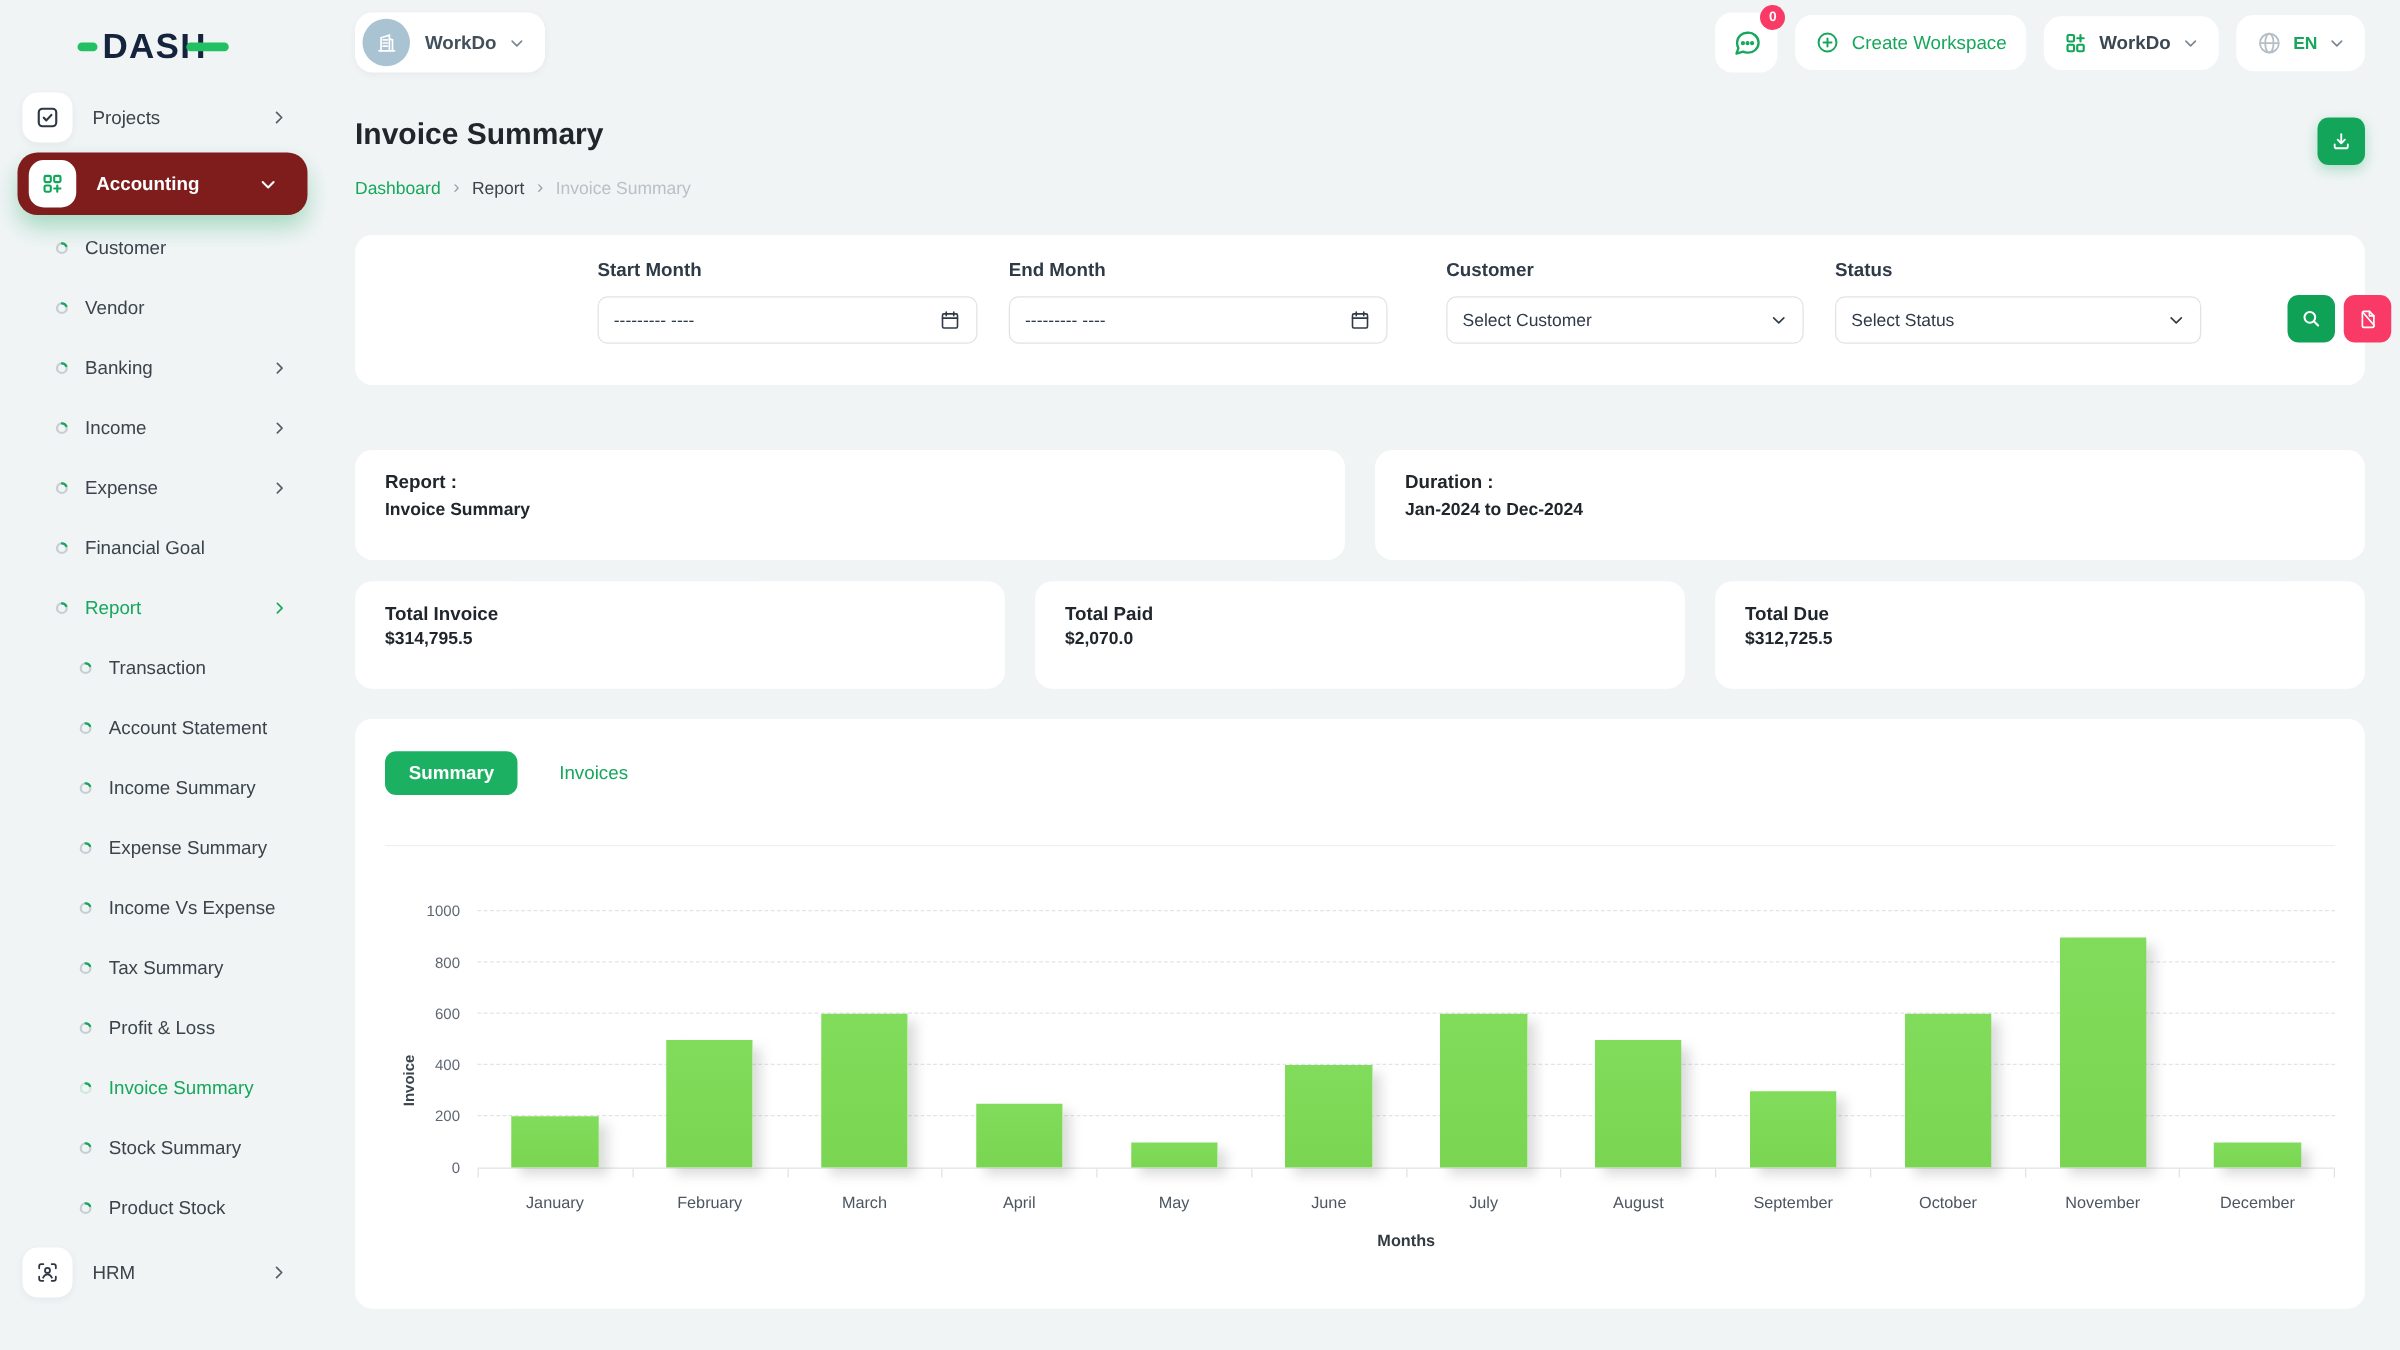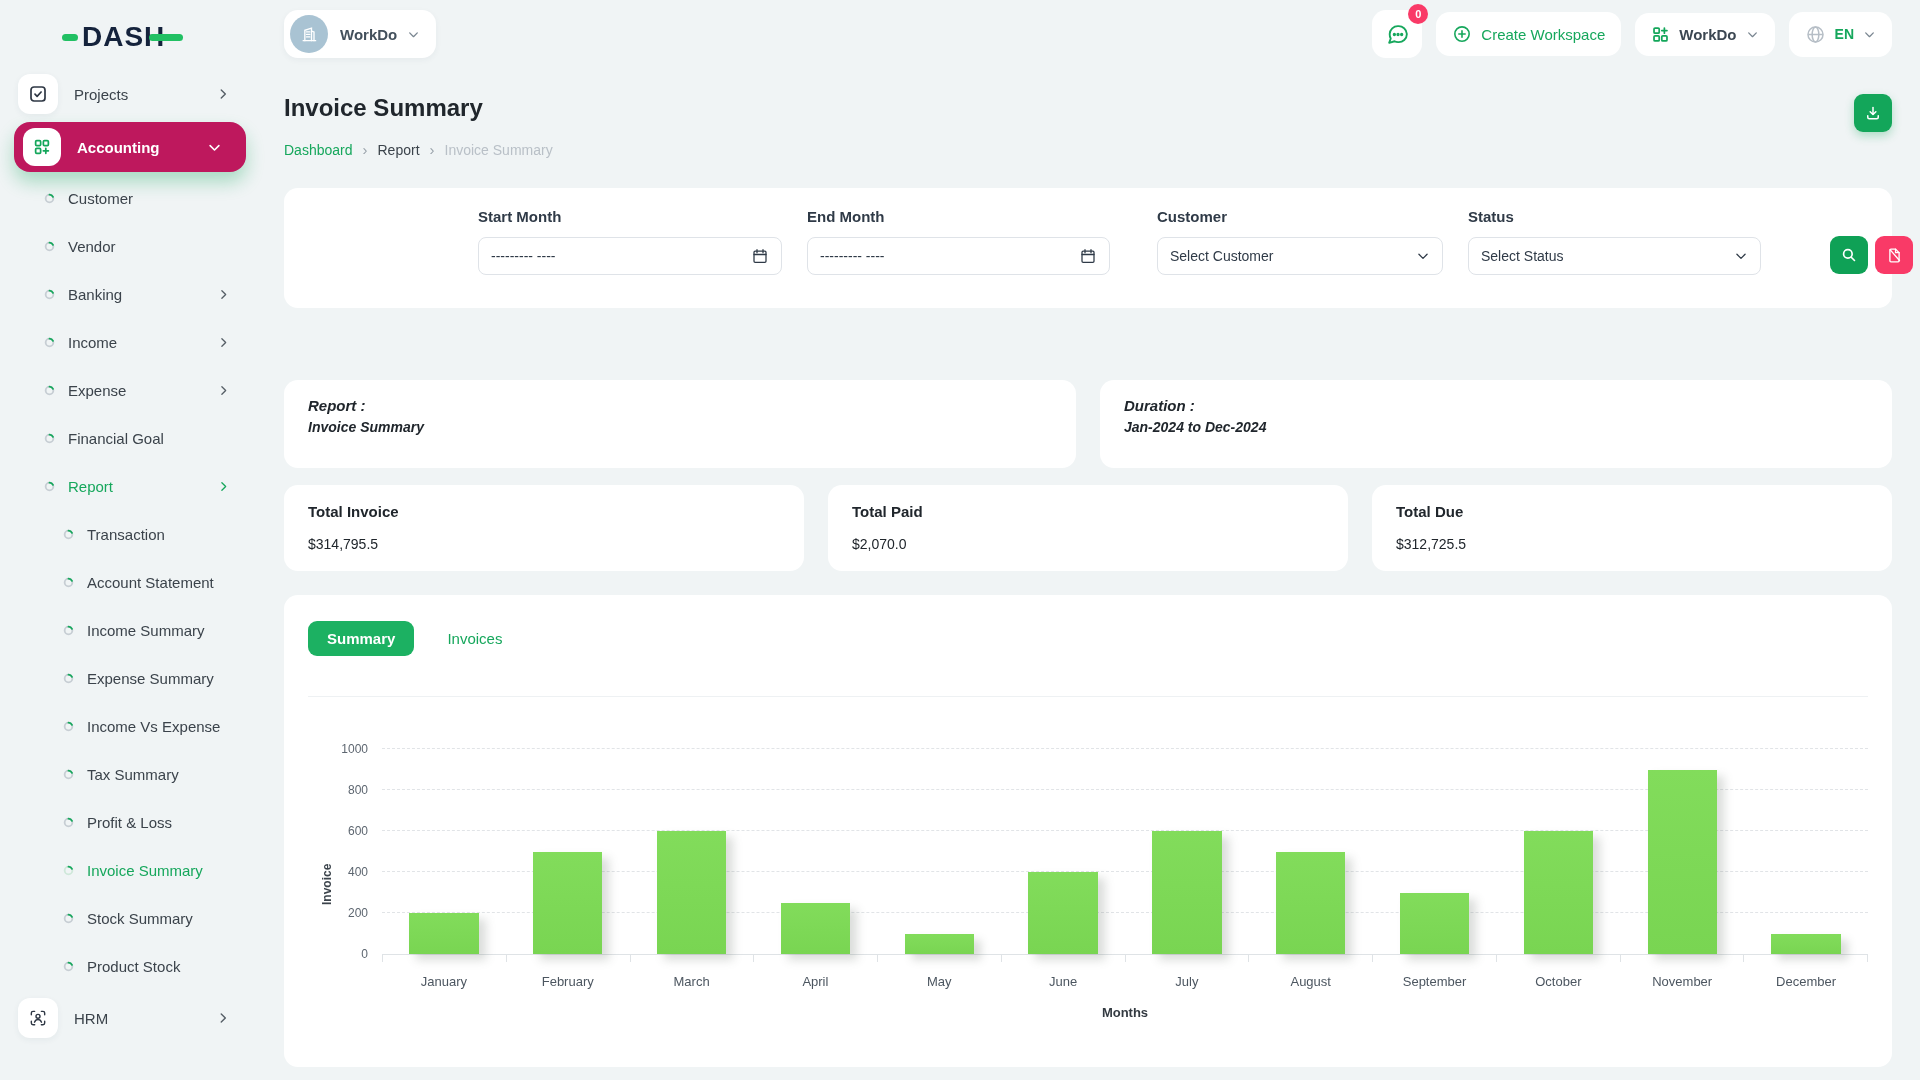--- a/index.html
+++ b/index.html
@@ -24,21 +24,21 @@
   .side-row .icon-box {
     width:40px; height:40px; border-radius:12px; background:#fff;
     display:flex; align-items:center; justify-content:center; margin-right:16px;
     box-shadow:0 2px 6px rgba(40,60,80,.06);
   }
   .side-label { flex:1; font-size:15px; color:#3b434b; }
   .chev { flex:none; }
 
   .acc-pill {
     margin:4px 14px 2px 14px; height:50px; border-radius:16px;
-    background:#be185d; display:flex; align-items:center; padding:0 24px 0 9px;
+    background:#7f1d1d; display:flex; align-items:center; padding:0 24px 0 9px;
     box-shadow:0 10px 18px rgba(19,166,90,.32); cursor:pointer;
   }
   .acc-pill .icon-box {
     width:38px; height:38px; border-radius:12px; background:#fff;
     display:flex; align-items:center; justify-content:center; margin-right:16px;
   }
   .acc-pill .side-label { color:#fff; font-weight:700; font-size:15px; }
 
   .sub1 { padding-left:44px; }
   .sub2 { padding-left:63px; }
@@ -91,29 +91,29 @@
     padding:0 12px; font-size:14px; color:#2f3a47; cursor:pointer; }
   .w1 { width:304px; } .w2 { width:303px; } .w3 { width:286px; } .w4 { width:293px; }
   .ml22 { margin-left:22px; }
   .filter-actions { display:flex; gap:7px; margin-left:44px; margin-top:28px; }
   .sq-btn { width:38px; height:38px; border:none; border-radius:9px; cursor:pointer;
     display:flex; align-items:center; justify-content:center; }
   .sq-green { background:#0fa156; }
   .sq-pink { background:#f93a67; }
 
   
-  .info-row { display:flex; gap:24px; margin-top:72px;font-style:italic; }
+  .info-row { display:flex; gap:24px; margin-top:52px; }
   .info-card { flex:1; height:88px; padding:17px 24px; }
   .info-line1 { font-size:15px; font-weight:700; color:#20262c; }
   .info-line2 { font-size:14px; font-weight:600; color:#20262c; margin-top:5px; }
 
   .stats-row { display:flex; gap:24px; margin-top:17px; }
   .stat-card { flex:1; height:86px; padding:18px 24px; }
   .stat-label { font-size:15px; font-weight:600; color:#20262c; }
-  .stat-value { font-size:14px; font-weight:400; color:#20262c; margin-top:16px; }
+  .stat-value { font-size:14px; font-weight:700; color:#20262c; margin-top:2px; }
 
   
   .chart-card { margin-top:24px; height:472px; padding:26px 24px; }
   .tabs { display:flex; align-items:center;gap:16px; }
   .tab-active { background:#1cb162; color:#fff; font-size:15px; font-weight:600;
     padding:9px 19px; border-radius:9px; border:none; cursor:pointer; }
   .tab-link { color:#16a75c; font-size:15px; margin-left:17px; cursor:pointer; }
   .tabs-divider { border:none; border-top:1px solid #eef1f3; margin-top:40px; }
 
   .chart-wrap { display:flex; margin-top:52px; padding-left:12px; }

